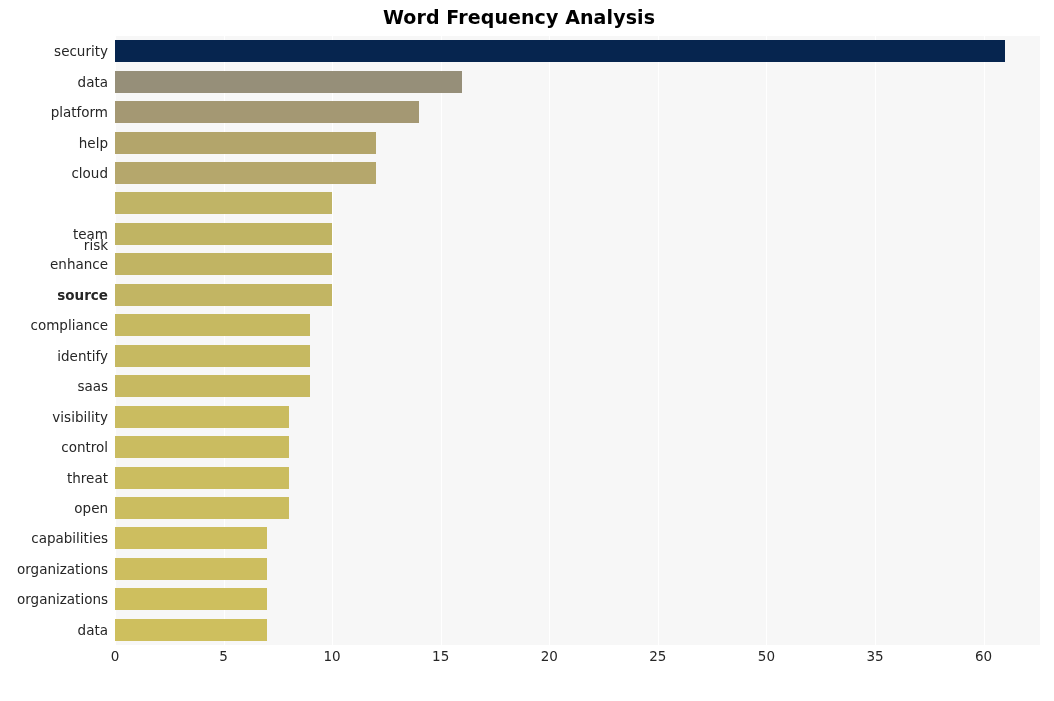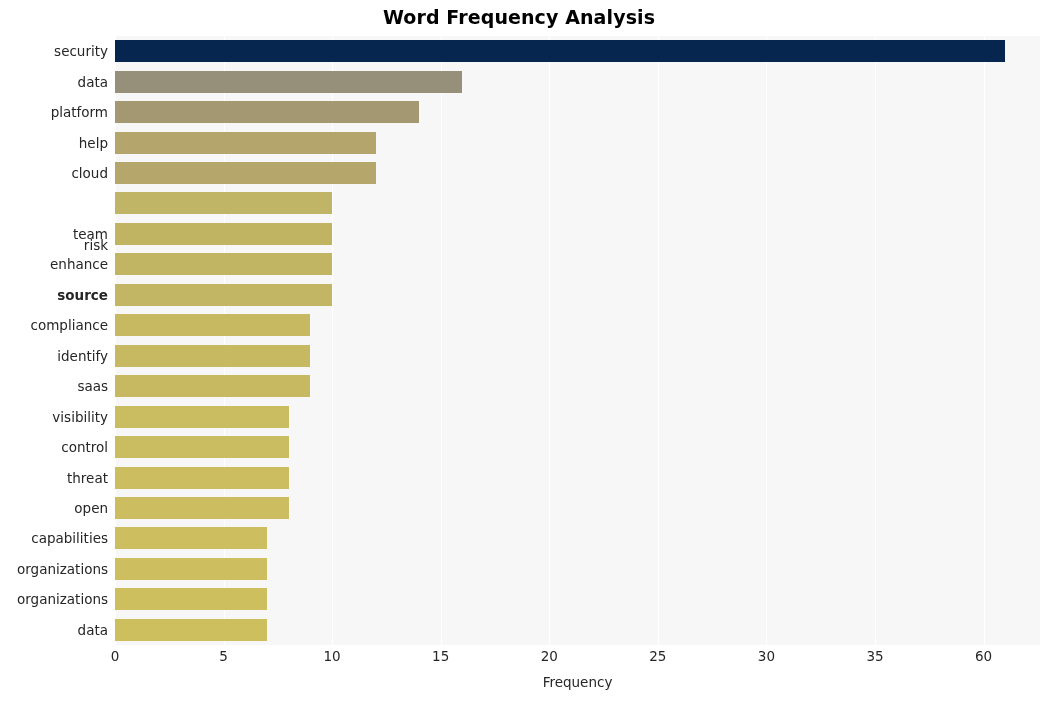--- a/index.html
+++ b/index.html
@@ -219,20 +219,19 @@
       <div class="ytick" style="top: 584.775px;">data</div>
     </div>
 
   <div id="xlabels">
       <div class="xtick" style="left: 115px;">0</div>
       <div class="xtick" style="left: 223.568px;">5</div>
       <div class="xtick" style="left: 332.136px;">10</div>
       <div class="xtick" style="left: 440.704px;">15</div>
       <div class="xtick" style="left: 549.272px;">20</div>
       <div class="xtick" style="left: 657.84px;">25</div>
-      <div class="xtick" style="left: 766.408px;">30</div>
+      <div class="xtick" style="left: 766.408px;">50</div>
       <div class="xtick" style="left: 874.977px;">35</div>
       <div class="xtick" style="left: 983.545px;">60</div>
     </div>
 
-  <div id="xaxis-label">Frequency</div>
 
 </div>
 
 </body></html>

